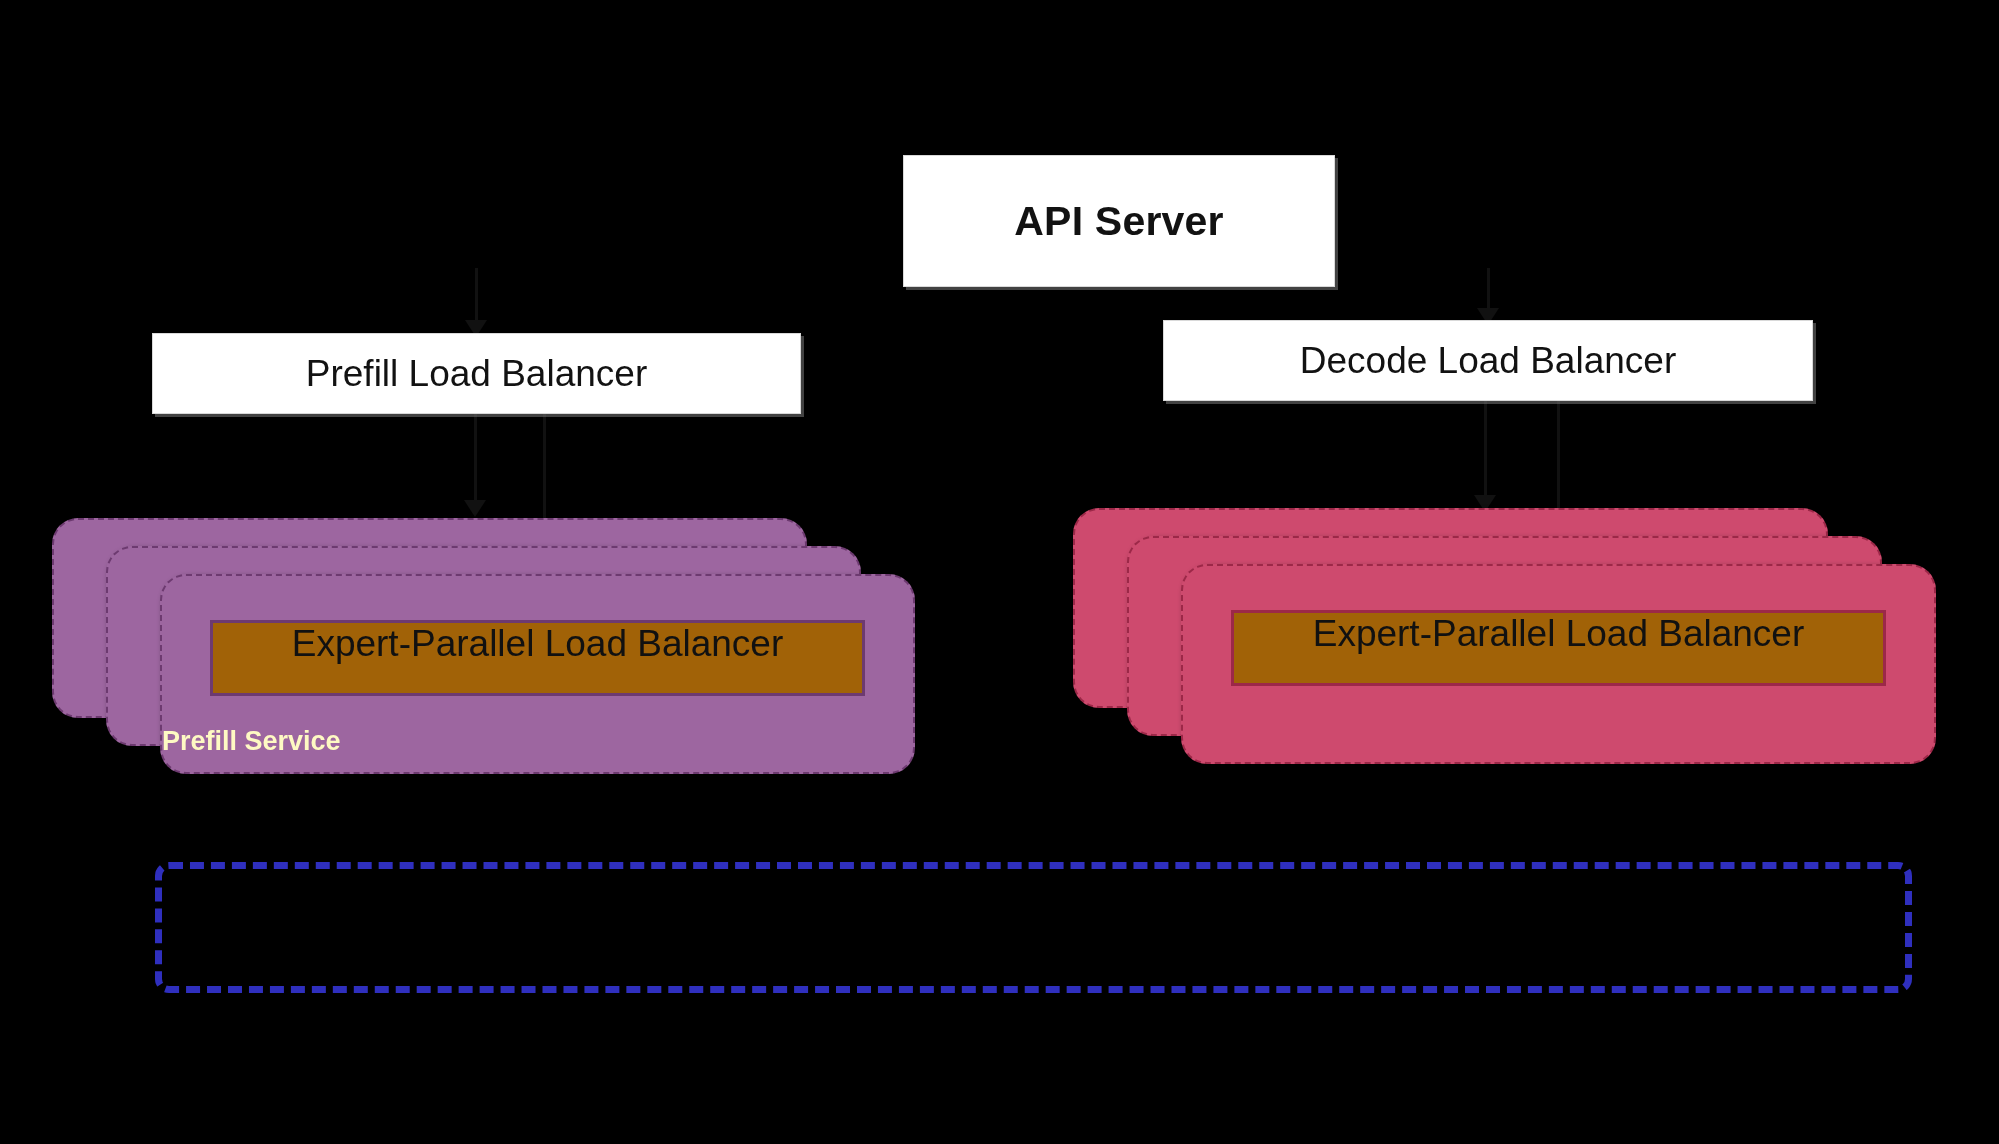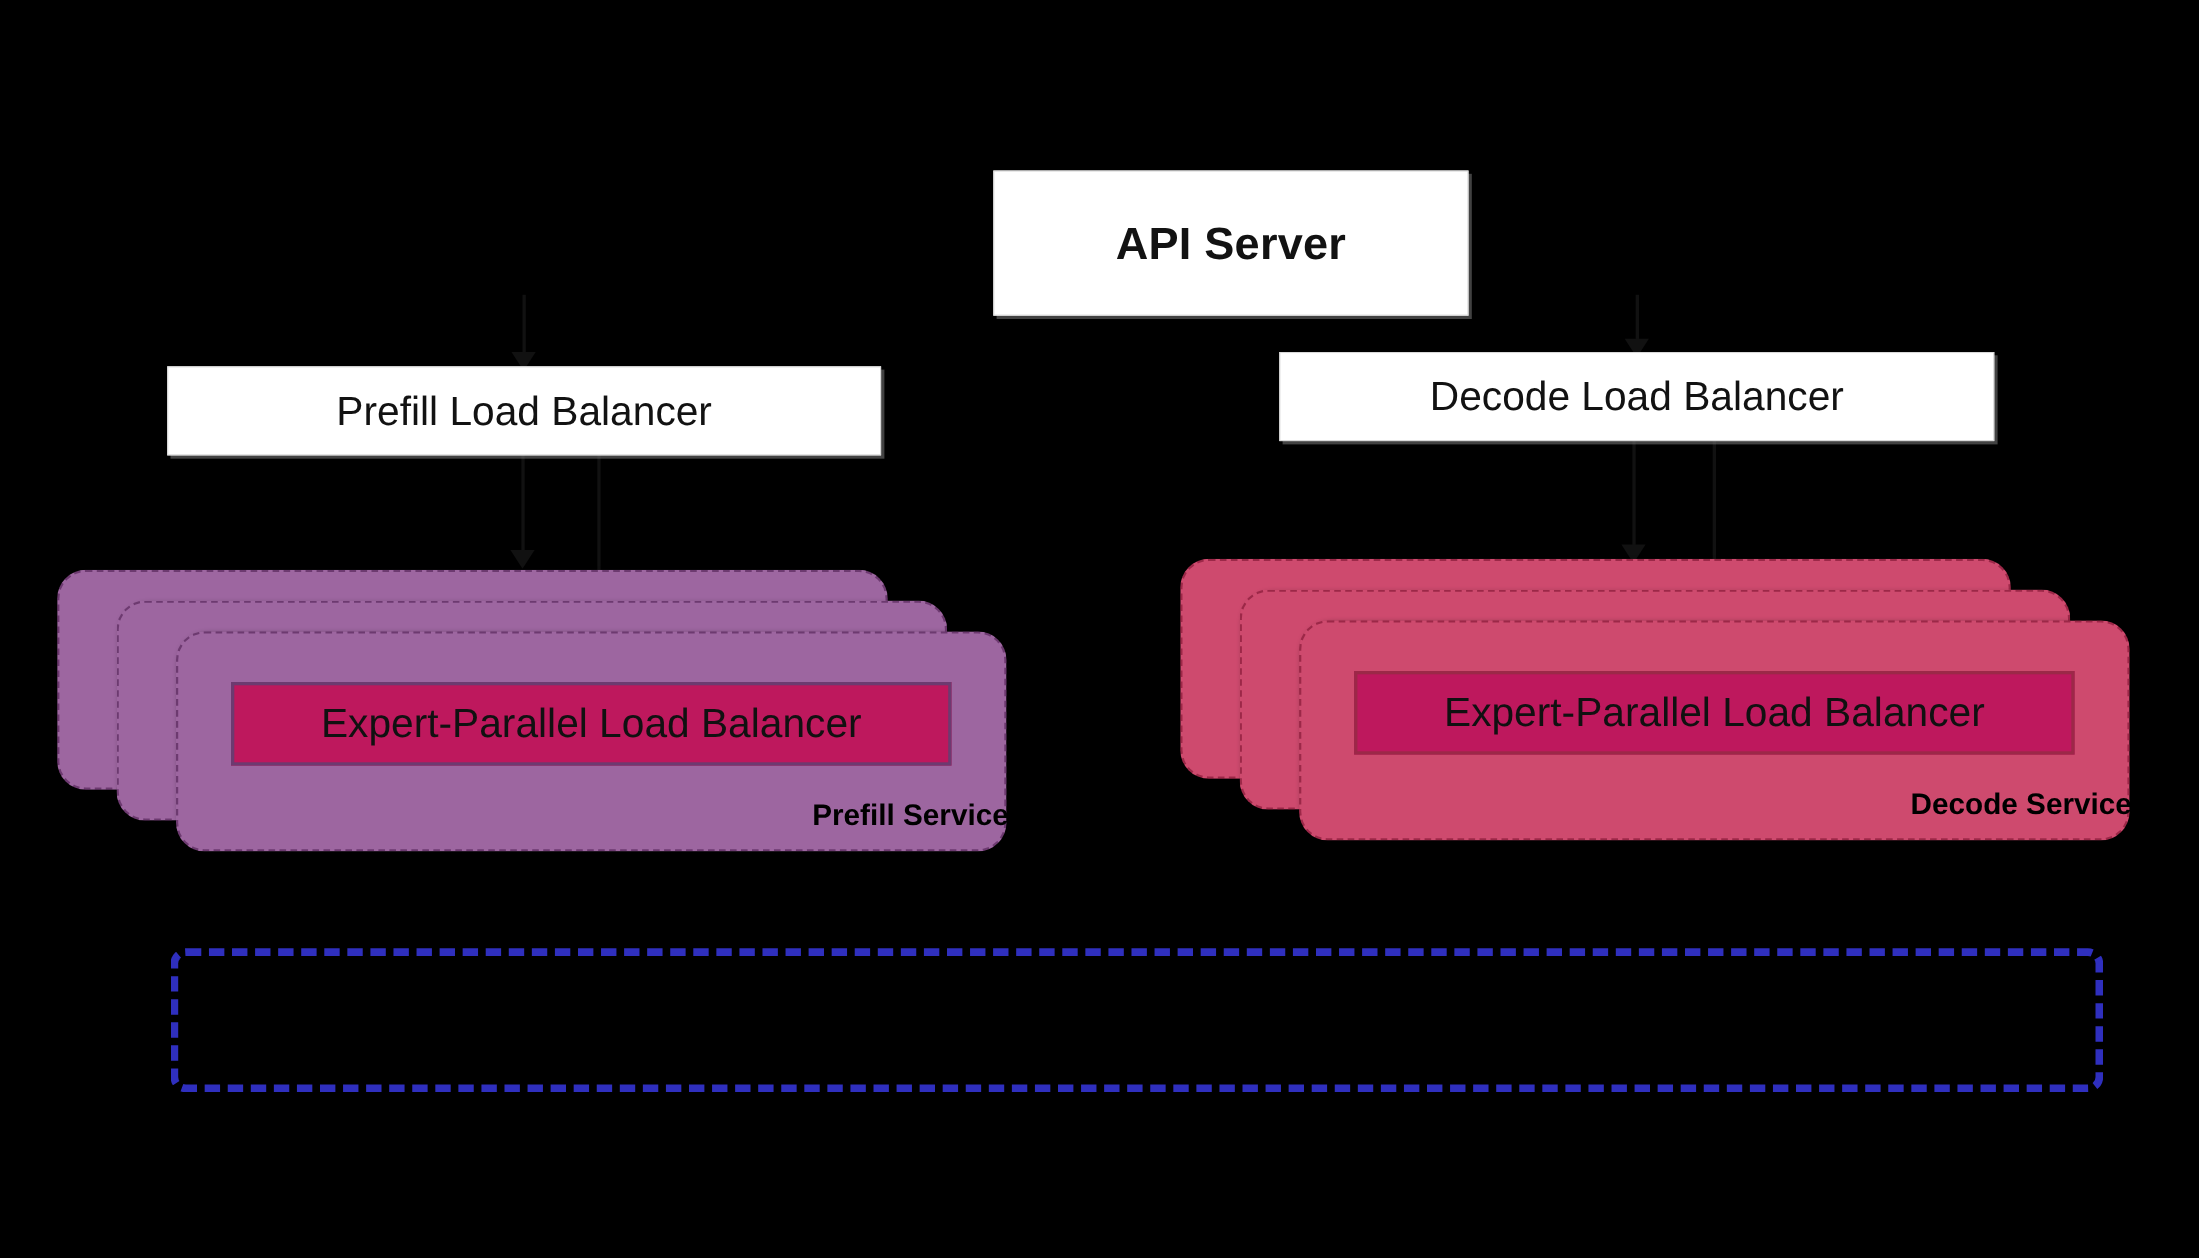--- a/index.html
+++ b/index.html
@@ -40,38 +40,37 @@
     border-radius: 26px;
     box-sizing: border-box;
     box-shadow: 4px 4px 6px rgba(0,0,0,0.85);
   }
   .card.purple { background: #9d66a0; border: 2px dashed #6d3a70; }
   .card.pink   { background: #ce4a6e; border: 2px dashed #9c2848; }
 
   
   .epbox {
     position: absolute;
-    background: #be185d;
+    background: #a16207;
     display: flex;
-    align-items: center;
     justify-content: center;
     font-size: 37px;
     color: #111111;
     white-space: nowrap;
     box-sizing: border-box;
   }
   .epbox.purple { border: 3px solid #6d3a70; }
   .epbox.pink   { border: 3px solid #9c2848; }
 
   .svc-label {
     position: absolute;
     font-size: 27px;
     font-weight: 700;
-    color: #000000;
-    text-align: right;
+    color: #fef9c3;
+    text-align: left;
     white-space: nowrap;
   }
 
   
   #kv-box {
     position: absolute;
     left: 155px; top: 862px;
     width: 1757px; height: 131px;
     border: 7px dashed #2f2fbe;
     border-radius: 14px;
@@ -128,21 +127,20 @@
     </div>
   </div>
 
   <div class="stack">
     <div class="card pink" style="left:1073px; top:508px; width:755px; height:200px;"></div>
     <div class="card pink" style="left:1127px; top:536px; width:755px; height:200px;"></div>
     <div class="card pink" style="left:1181px; top:564px; width:755px; height:200px;">
       <div class="epbox pink" style="left:48px; top:44px; width:655px; height:76px;">
         <span>Expert-Parallel Load Balancer</span>
       </div>
-      <div class="svc-label" style="left:0px; top:150px; width:755px;">Decode Service</div>
     </div>
   </div>
 
   <div class="wbox" id="api-server">
     <span>API Server</span>
   </div>
 
   <div class="wbox" id="prefill-lb">
     <span>Prefill Load Balancer</span>
   </div>

